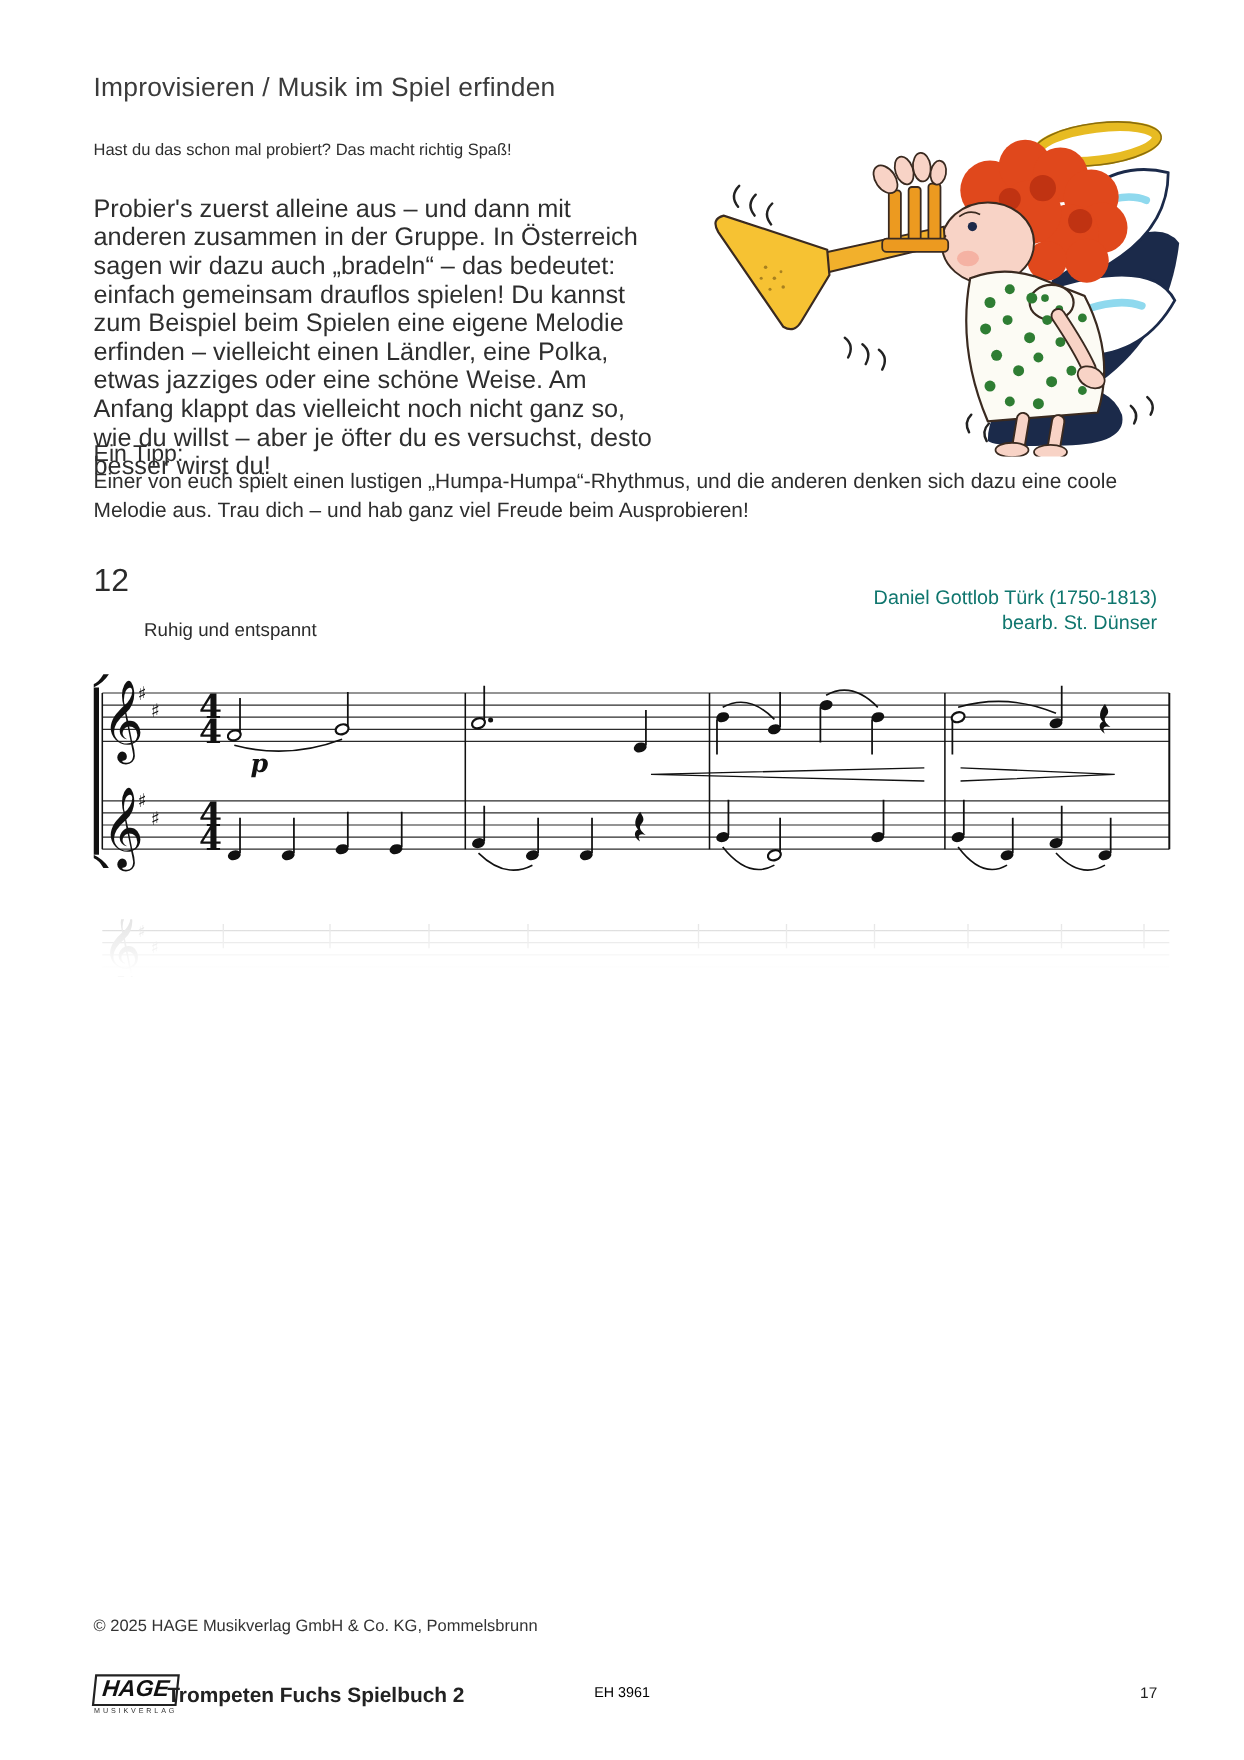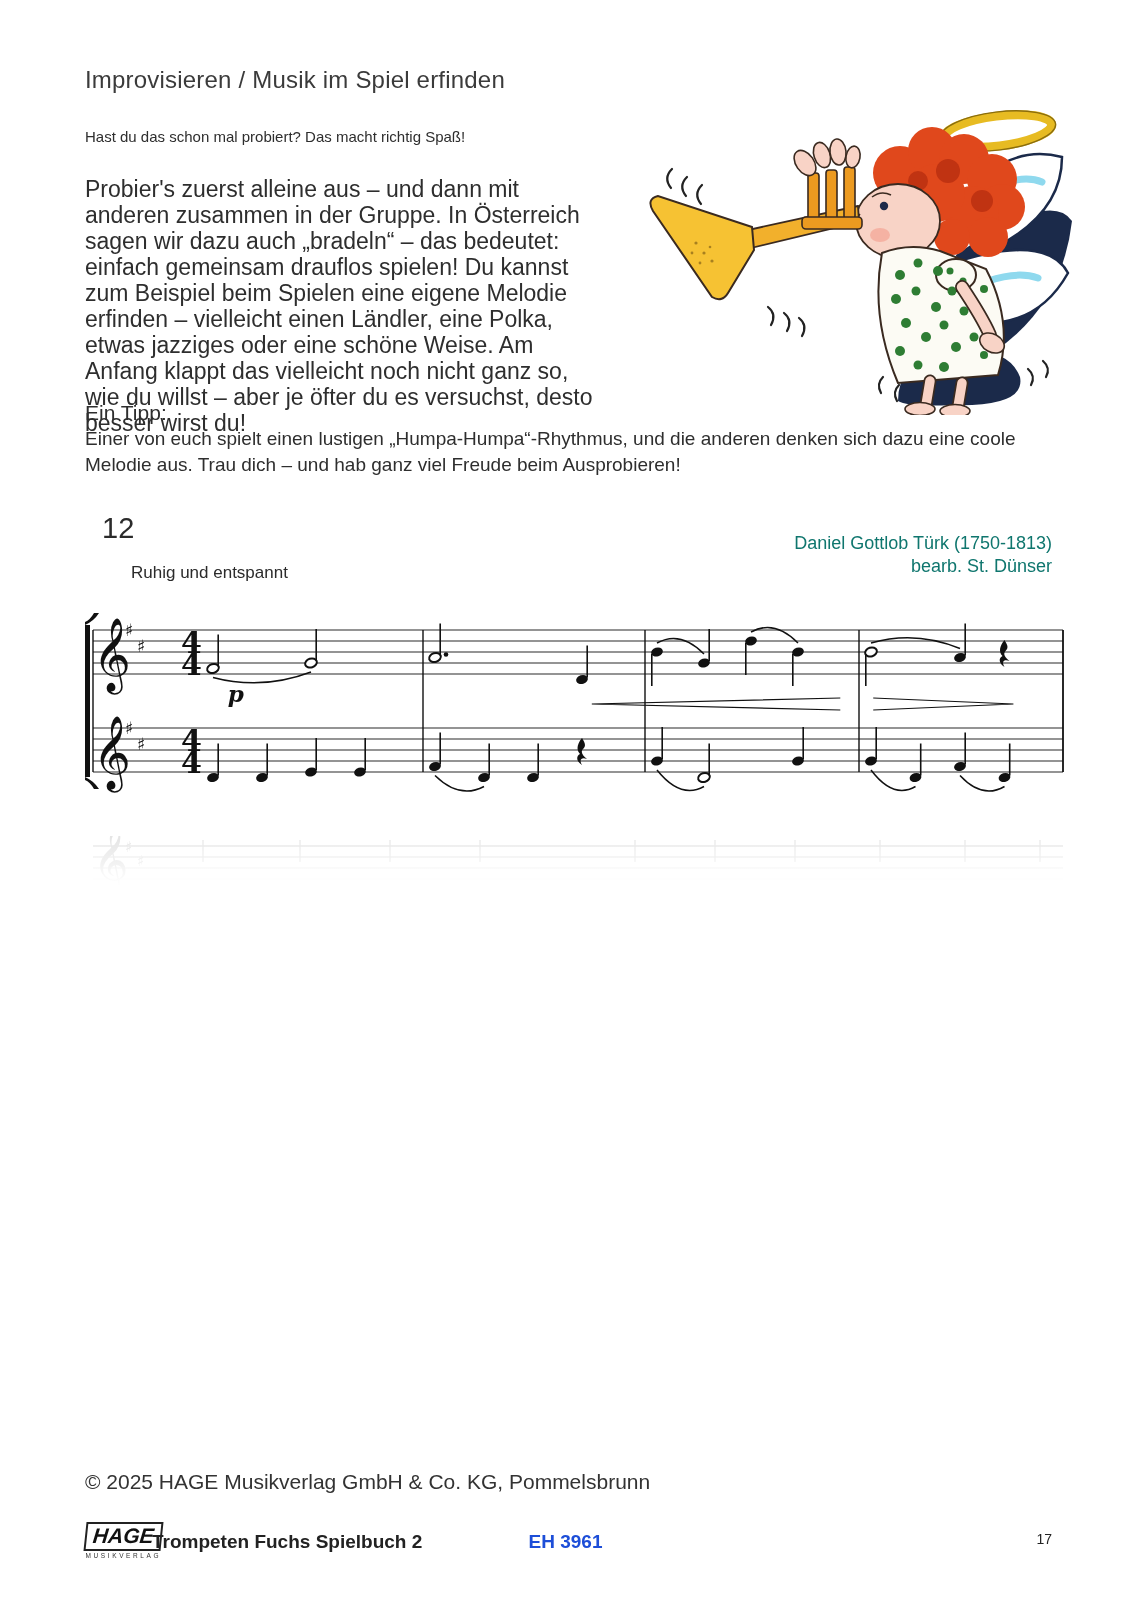--- a/index.html
+++ b/index.html
@@ -8,37 +8,37 @@
     background:#ffffff;color:#2e2e2e;
     font-family:"Liberation Sans",sans-serif;
   }
   .abs{position:absolute;}
   .page-heading{left:85px;top:66px;font-size:24px;color:#3b3b3b;letter-spacing:.2px;}
   .intro-line{left:85px;top:128px;font-size:15px;}
   .intro-paragraph{left:85px;top:176px;width:512px;font-size:23px;line-height:26px;}
   .tip-label{left:85px;top:400px;font-size:21px;line-height:26px;}
   .tip-text{left:85px;top:426px;width:978px;font-size:19px;line-height:26px;}
   .angel{left:600px;top:85px;width:480px;height:330px;}
-  .piece-head{left:102px;top:512px;display:flex;align-items:flex-end;gap:18px;}
+  .piece-head{left:85px;top:512px;display:flex;align-items:flex-end;gap:18px;}
   .piece-num{font-size:29px;color:#2b2b2b;}
   .piece-title{font-size:24px;color:#2b2b2b;}
   .composer-block{right:79px;top:532px;text-align:right;font-size:18px;line-height:23px;color:#0f766e;}
   .tempo{left:131px;top:563px;font-size:17px;color:#2b2b2b;}
   .score-svg{left:85px;top:598px;width:983px;height:215px;}
   .ghost-wrap{left:85px;top:836px;width:983px;height:52px;}
   .ghost-svg{position:absolute;left:0;top:0;width:983px;height:52px;}
   .ghost-fade{position:absolute;left:0;top:0;width:983px;height:52px;
     background:linear-gradient(180deg, rgba(255,255,255,.45) 0%, rgba(255,255,255,.75) 55%, #ffffff 95%);}
-  .copyright{left:85px;top:1470px;font-size:21px;color:#333;}
+  .copyright{left:85px;top:1470px;font-size:15px;color:#333;}
   .hage-logo{left:85px;top:1522px;text-align:center;}
   .hage-box{display:inline-block;border:2.5px solid #222;padding:0 6px 1px 6px;
     font-style:italic;font-weight:bold;font-size:21px;color:#111;transform:skewX(-6deg);}
   .hage-sub{display:block;font-size:6.5px;letter-spacing:2.6px;color:#333;margin-top:1px;}
   .book-title{left:152px;top:1531px;font-size:19px;font-weight:600;color:#222;}
-  .edition{left:50%;top:1531px;transform:translateX(-50%);font-size:19px;font-weight:700;color:#1d4ed8;}
+  .edition{left:50%;top:1531px;transform:translateX(-50%);font-size:13px;font-weight:400;color:#000000;}
   .page-number{right:79px;top:1531px;font-size:14px;color:#222;}
 </style>
 </head>
 <body>
 
 <div class="abs page-heading">Improvisieren / Musik im Spiel erfinden</div>
 
 <div class="abs intro-line">Hast du das schon mal probiert? Das macht richtig Spaß!</div>
 
 <div class="abs intro-paragraph">Probier's zuerst alleine aus – und dann mit anderen zusammen in der Gruppe. In Österreich sagen wir dazu auch „bradeln“ – das bedeutet: einfach gemeinsam drauflos spielen! Du kannst zum Beispiel beim Spielen eine eigene Melodie erfinden – vielleicht einen Ländler, eine Polka, etwas jazziges oder eine schöne Weise. Am Anfang klappt das vielleicht noch nicht ganz so, wie du willst – aber je öfter du es versuchst, desto besser wirst du!</div>

